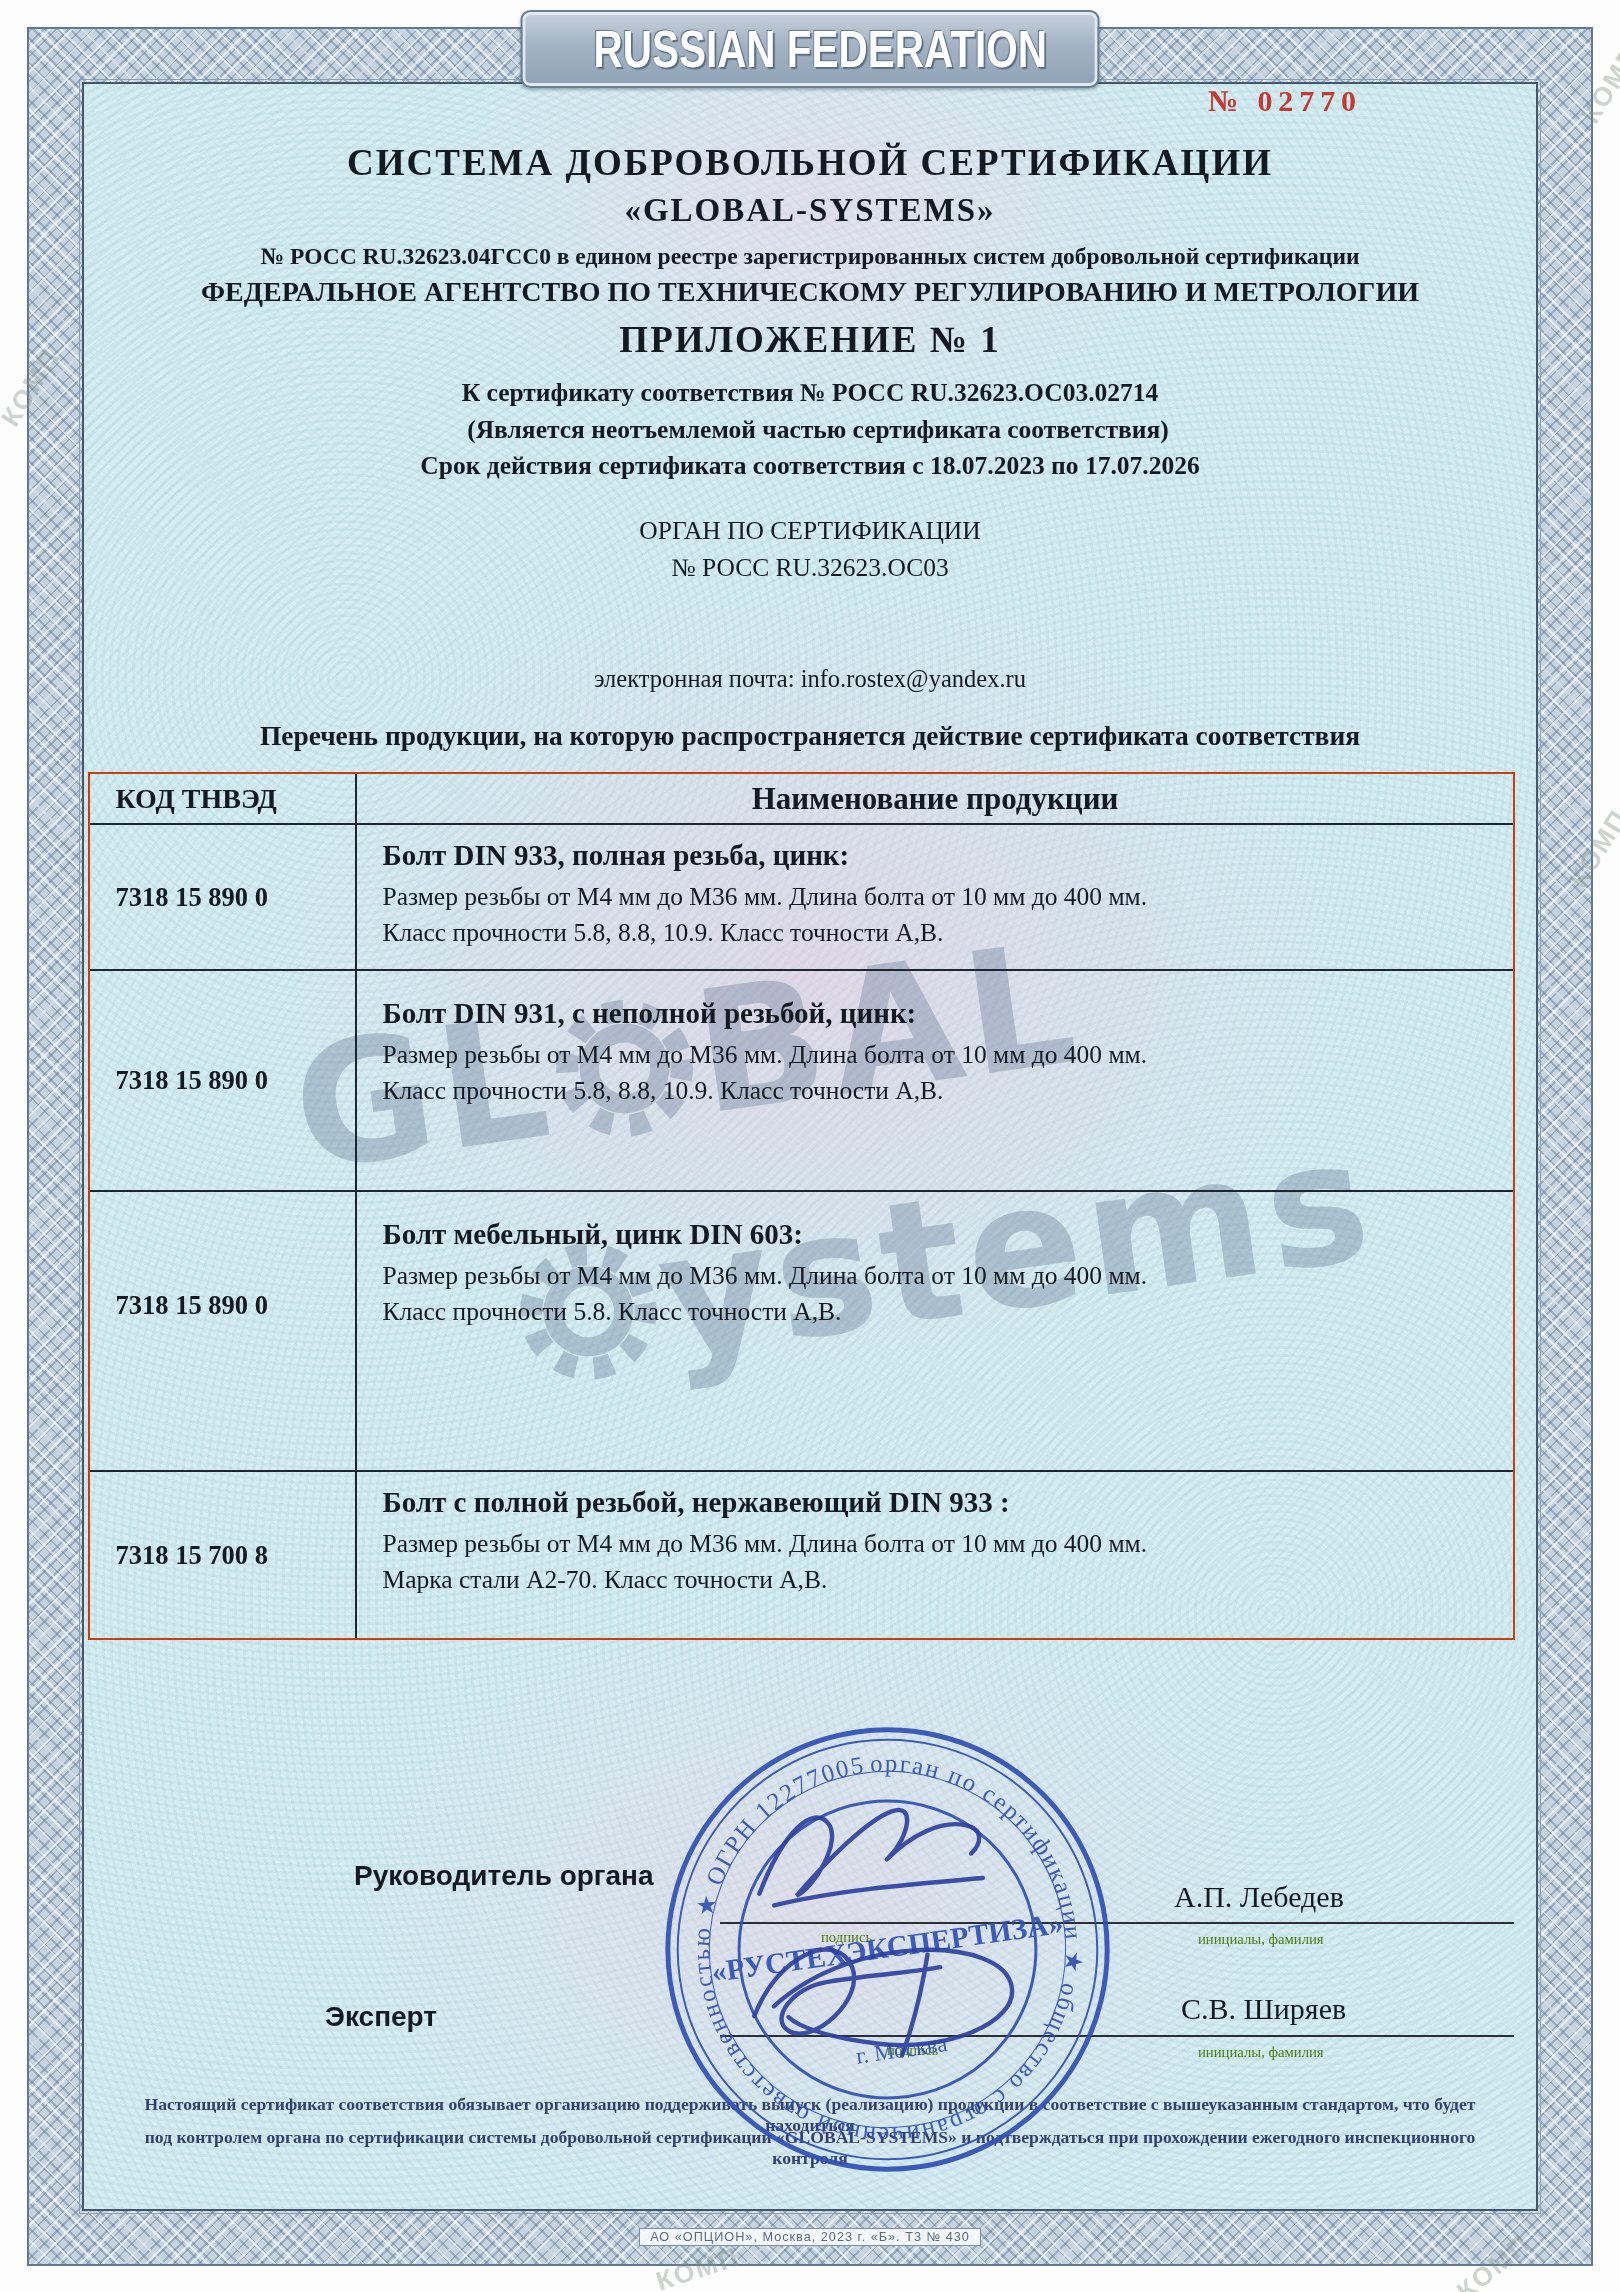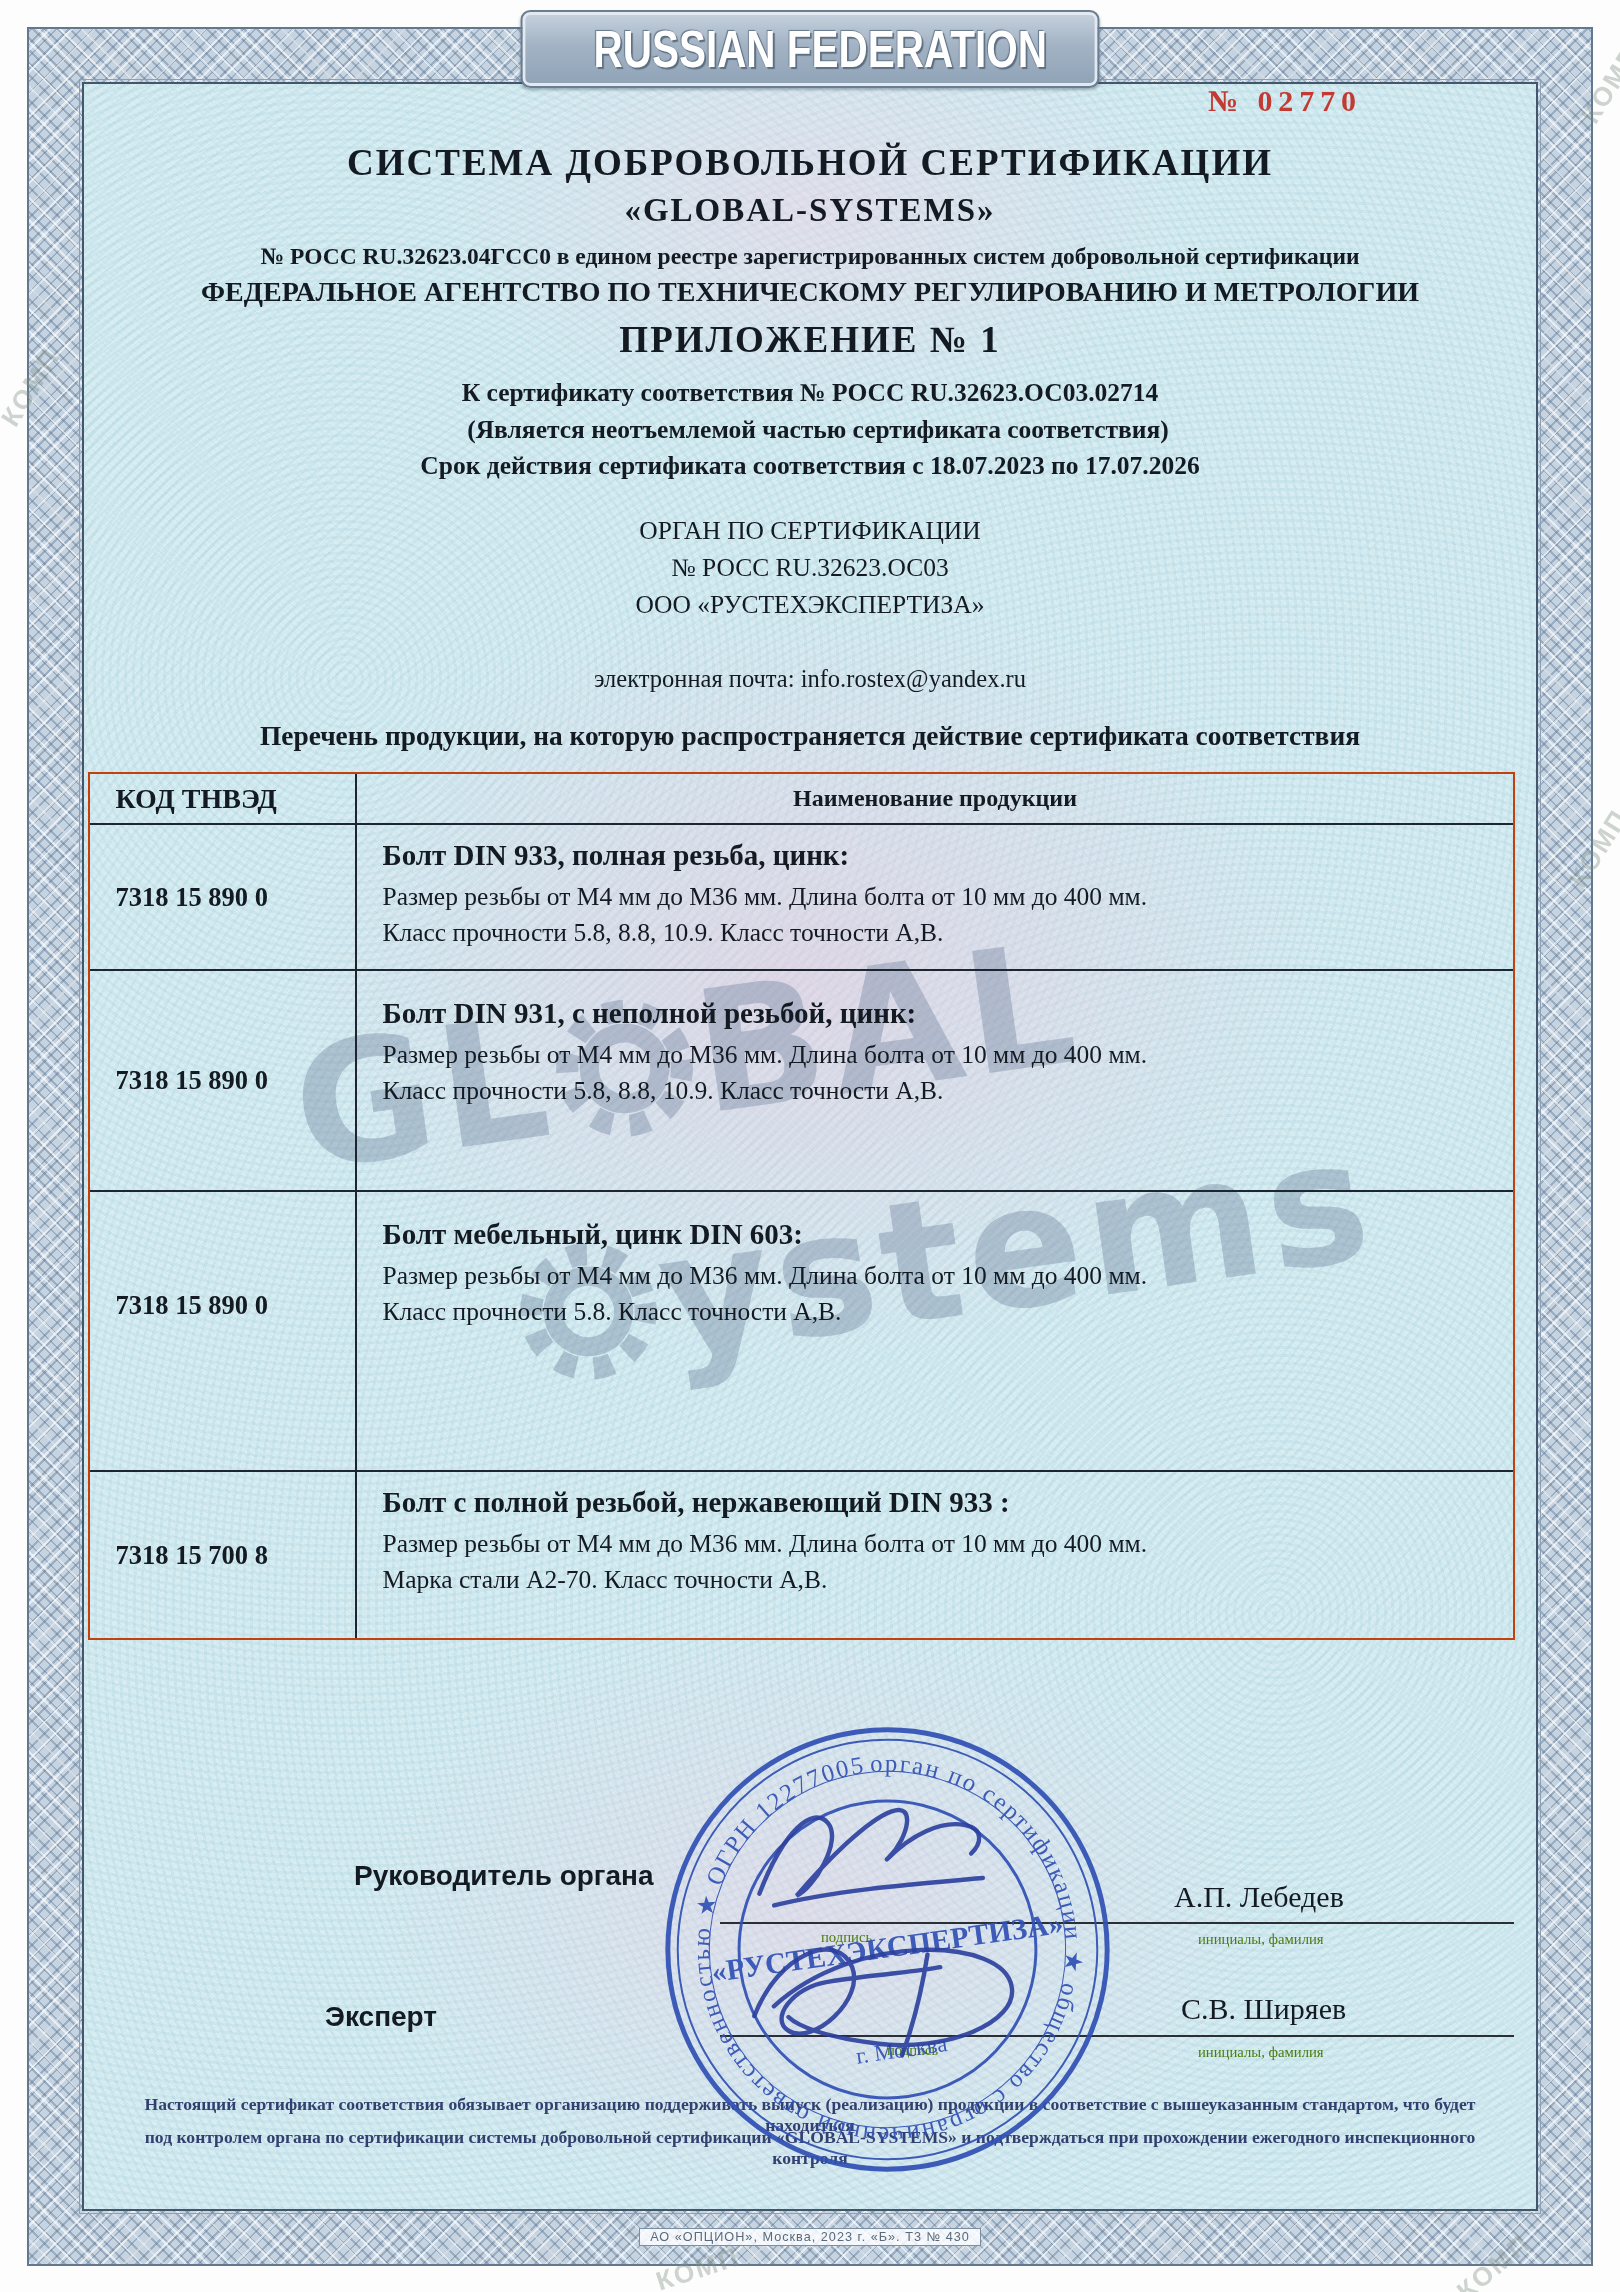--- a/index.html
+++ b/index.html
@@ -45,21 +45,21 @@
   
   .ptable{position:absolute;left:88px;top:772px;width:1423px;border:2px solid #c2410c;z-index:2;}
   .trow{display:flex;border-top:2px solid #1d2630;}
   .trow:first-child{border-top:none;}
   .tc{box-sizing:border-box;}
   .tc.code{width:267px;border-right:2px solid #1d2630;font-weight:bold;font-size:26.5px;
            display:flex;align-items:center;padding-left:25.5px;}
   .tc.name{flex:1;padding:13.7px 9.8px 0 25.5px;}
   .thead .tc{display:flex;align-items:center;padding-top:0;}
   .thead .tc.code{font-size:28px;}
-  .thead .tc.name{justify-content:center;font-weight:bold;font-size:24px;padding:15px;}
+  .thead .tc.name{justify-content:center;font-weight:bold;font-size:31px;padding:15px;}
   .rtitle{font-weight:bold;font-size:29px;margin-bottom:7.8px;}
   .rline{font-size:25.5px;line-height:36px;}
   
   .wm{position:absolute;color:rgba(96,117,148,.34);font-family:"DejaVu Sans", sans-serif;
       font-weight:bold;white-space:nowrap;z-index:1;}
   .wm-top{left:208px;top:874px;font-size:169px;letter-spacing:5.9px;transform:rotate(-8deg);}
   .wm-bot{left:427px;top:1076px;font-size:169px;letter-spacing:5.9px;transform:rotate(-8deg);}
   .wm svg{vertical-align:-17.6px;}
   .corner-wm{position:absolute;font-family:"Liberation Sans", sans-serif;font-weight:bold;
       color:rgba(125,145,132,.38);font-size:26.5px;letter-spacing:2px;z-index:5;}
@@ -112,21 +112,20 @@
   <div class="abs ctr b fs34" style="top:192px;">«GLOBAL-SYSTEMS»</div>
   <div class="abs ctr b fs24" style="top:243px;">№ РОСС RU.32623.04ГСС0 в едином реестре зарегистрированных систем добровольной сертификации</div>
   <div class="abs ctr b fs29" style="top:276px;">ФЕДЕРАЛЬНОЕ АГЕНТСТВО ПО ТЕХНИЧЕСКОМУ РЕГУЛИРОВАНИЮ И МЕТРОЛОГИИ</div>
   <div class="abs ctr b fs38" style="top:318px;">ПРИЛОЖЕНИЕ № 1</div>
   <div class="abs ctr b fs26" style="top:378px;">К сертификату соответствия № РОСС RU.32623.ОС03.02714</div>
   <div class="abs ctr b fs26" style="top:415px;padding-left:16px;">(Является неотъемлемой частью сертификата соответствия)</div>
   <div class="abs ctr b fs26" style="top:451px;">Срок действия сертификата соответствия с 18.07.2023 по 17.07.2026</div>
 
   <div class="abs ctr fs26" style="top:516px;">ОРГАН ПО СЕРТИФИКАЦИИ</div>
   <div class="abs ctr fs26" style="top:553px;">№ РОСС RU.32623.ОС03</div>
-  <div class="abs ctr fs26" style="top:590px;">ООО «РУСТЕХЭКСПЕРТИЗА»</div>
   <div class="abs ctr fs25" style="top:665px;">электронная почта: info.rostex@yandex.ru</div>
 
   <div class="abs ctr b" style="top:721px;font-size:27.4px;">Перечень продукции, на которую распространяется действие сертификата соответствия</div>
 
   <div class="ptable">
     <div class="trow thead" style="height:49px;">
       <div class="tc code">КОД ТНВЭД</div>
       <div class="tc name hdr">Наименование продукции</div>
     </div>
     <div class="trow" style="height:144px;">

